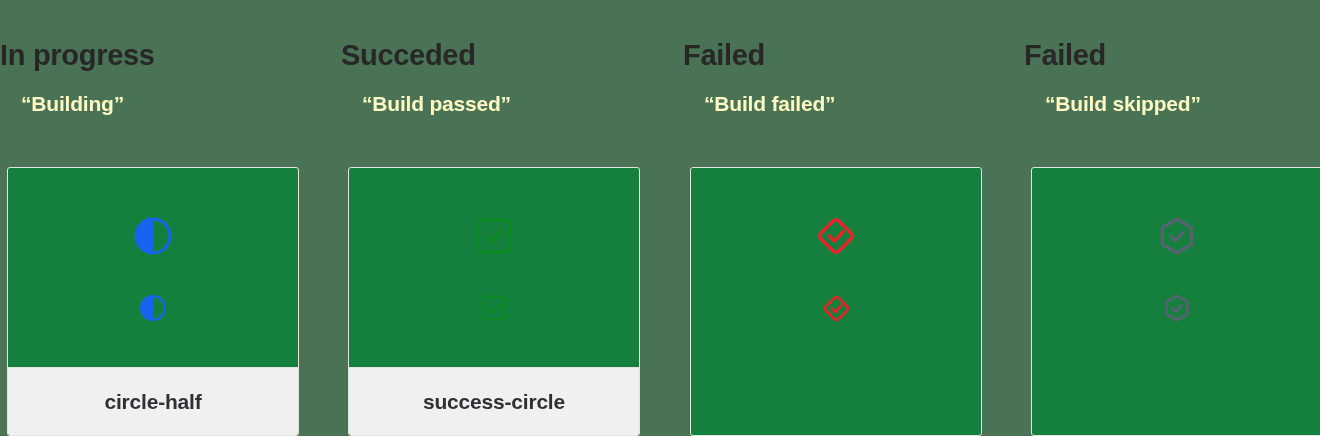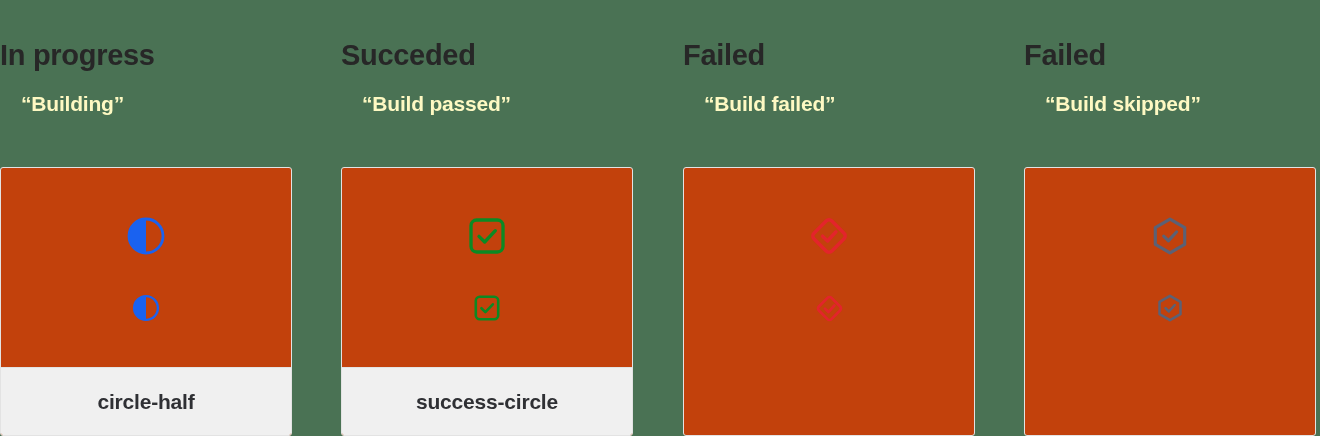--- a/index.html
+++ b/index.html
@@ -55,24 +55,24 @@
     color: #fef9c3;
     letter-spacing: -0.2px;
     line-height: 28px;
     white-space: nowrap;
     margin-left: 21px;
   }
 
   .card {
     position: absolute;
     top: 167px;
-    left: 0;
+    left: 7px;
     width: 292px;
     height: 269px;
-    background: #c2410c;
+    background: #15803d;
     border: 1px solid #e3e3e3;
     border-radius: 3px;
     box-sizing: border-box;
     overflow: hidden;
   }
 
   .card-body {
     position: relative;
     height: 200px;
     width: 100%;

